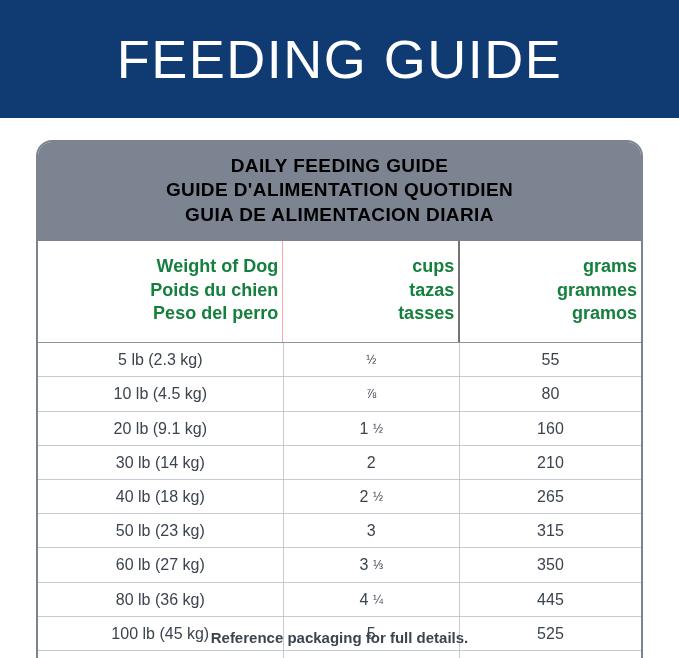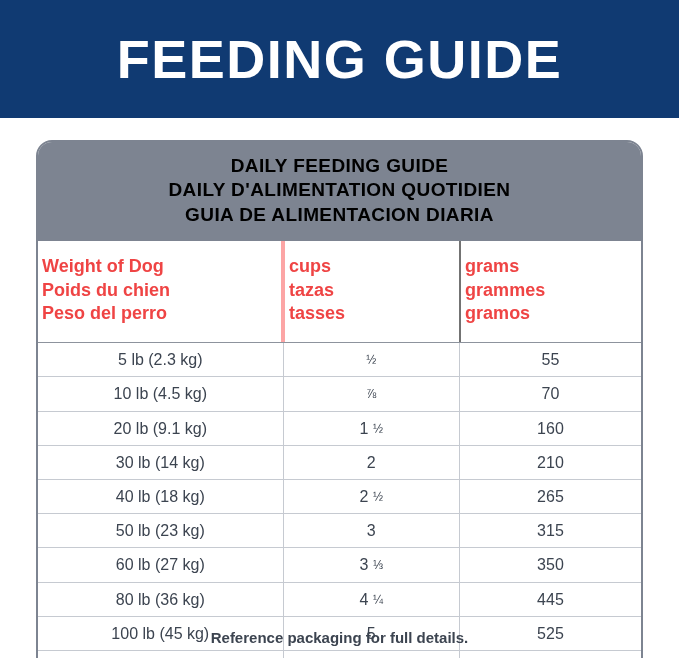--- a/index.html
+++ b/index.html
@@ -28,21 +28,21 @@
     width: 679px;
     height: 118px;
     background: #103a72;
     display: flex;
     align-items: center;
     justify-content: center;
   }
   .banner-title {
     color: #ffffff;
     font-size: 54px;
-    font-weight: bold;
+    font-weight: normal;
     letter-spacing: 1.5px;
     line-height: 1;
     text-align: center;
     font-family: "Liberation Sans", sans-serif;
   }
   
   .card {
     position: absolute;
     top: 140px;
     left: 36px;
@@ -65,28 +65,28 @@
     line-height: 1.28;
     letter-spacing: 0.4px;
   }
   
   .col-head {
     display: flex;
     border-bottom: 1px solid #8d939d;
   }
   .col-head .cell {
     padding: 14px 4px 16px 4px;
-    text-align: left;
-    color: #ef4444;
+    text-align: right;
+    color: #15803d;
     font-size: 18px;
     font-weight: bold;
     line-height: 1.32;
   }
   .col-weight { width: 41%; }
-  .col-cups   { width: 29%; border-left: 4px solid #fca5a5; }
+  .col-cups   { width: 29%; border-left: 1px solid #fca5a5; }
   .col-grams  { width: 30%; border-left: 2px solid #737373; }
 
   
   .row {
     display: flex;
     border-bottom: 1px solid #c6cad1;
   }
   .row:last-child { border-bottom: none; }
   .row .cell {
     padding: 5px 4px;
@@ -119,21 +119,21 @@
 <div class="page">
 
   <div class="banner">
     <div class="banner-title">FEEDING GUIDE</div>
   </div>
 
   <div class="card">
 
     <div class="card-head">
       <div>DAILY FEEDING GUIDE</div>
-      <div>DAILY D'ALIMENTATION QUOTIDIEN</div>
+      <div>GUIDE D'ALIMENTATION QUOTIDIEN</div>
       <div>GUIA DE ALIMENTACION DIARIA</div>
     </div>
 
     <div class="col-head">
       <div class="cell col-weight">
         <div>Weight of Dog</div>
         <div>Poids du chien</div>
         <div>Peso del perro</div>
       </div>
       <div class="cell col-cups">
@@ -150,21 +150,21 @@
 
     <div id="rows">
         <div class="row">
           <div class="cell col-weight weight">5 lb (2.3 kg)</div>
           <div class="cell col-cups cups"><span class="frac">½</span></div>
           <div class="cell col-grams grams">55</div>
         </div>
         <div class="row">
           <div class="cell col-weight weight">10 lb (4.5 kg)</div>
           <div class="cell col-cups cups"><span class="frac">⅞</span></div>
-          <div class="cell col-grams grams">70</div>
+          <div class="cell col-grams grams">80</div>
         </div>
         <div class="row">
           <div class="cell col-weight weight">20 lb (9.1 kg)</div>
           <div class="cell col-cups cups">1 <span class="frac">½</span></div>
           <div class="cell col-grams grams">160</div>
         </div>
         <div class="row">
           <div class="cell col-weight weight">30 lb (14 kg)</div>
           <div class="cell col-cups cups">2</div>
           <div class="cell col-grams grams">210</div>

